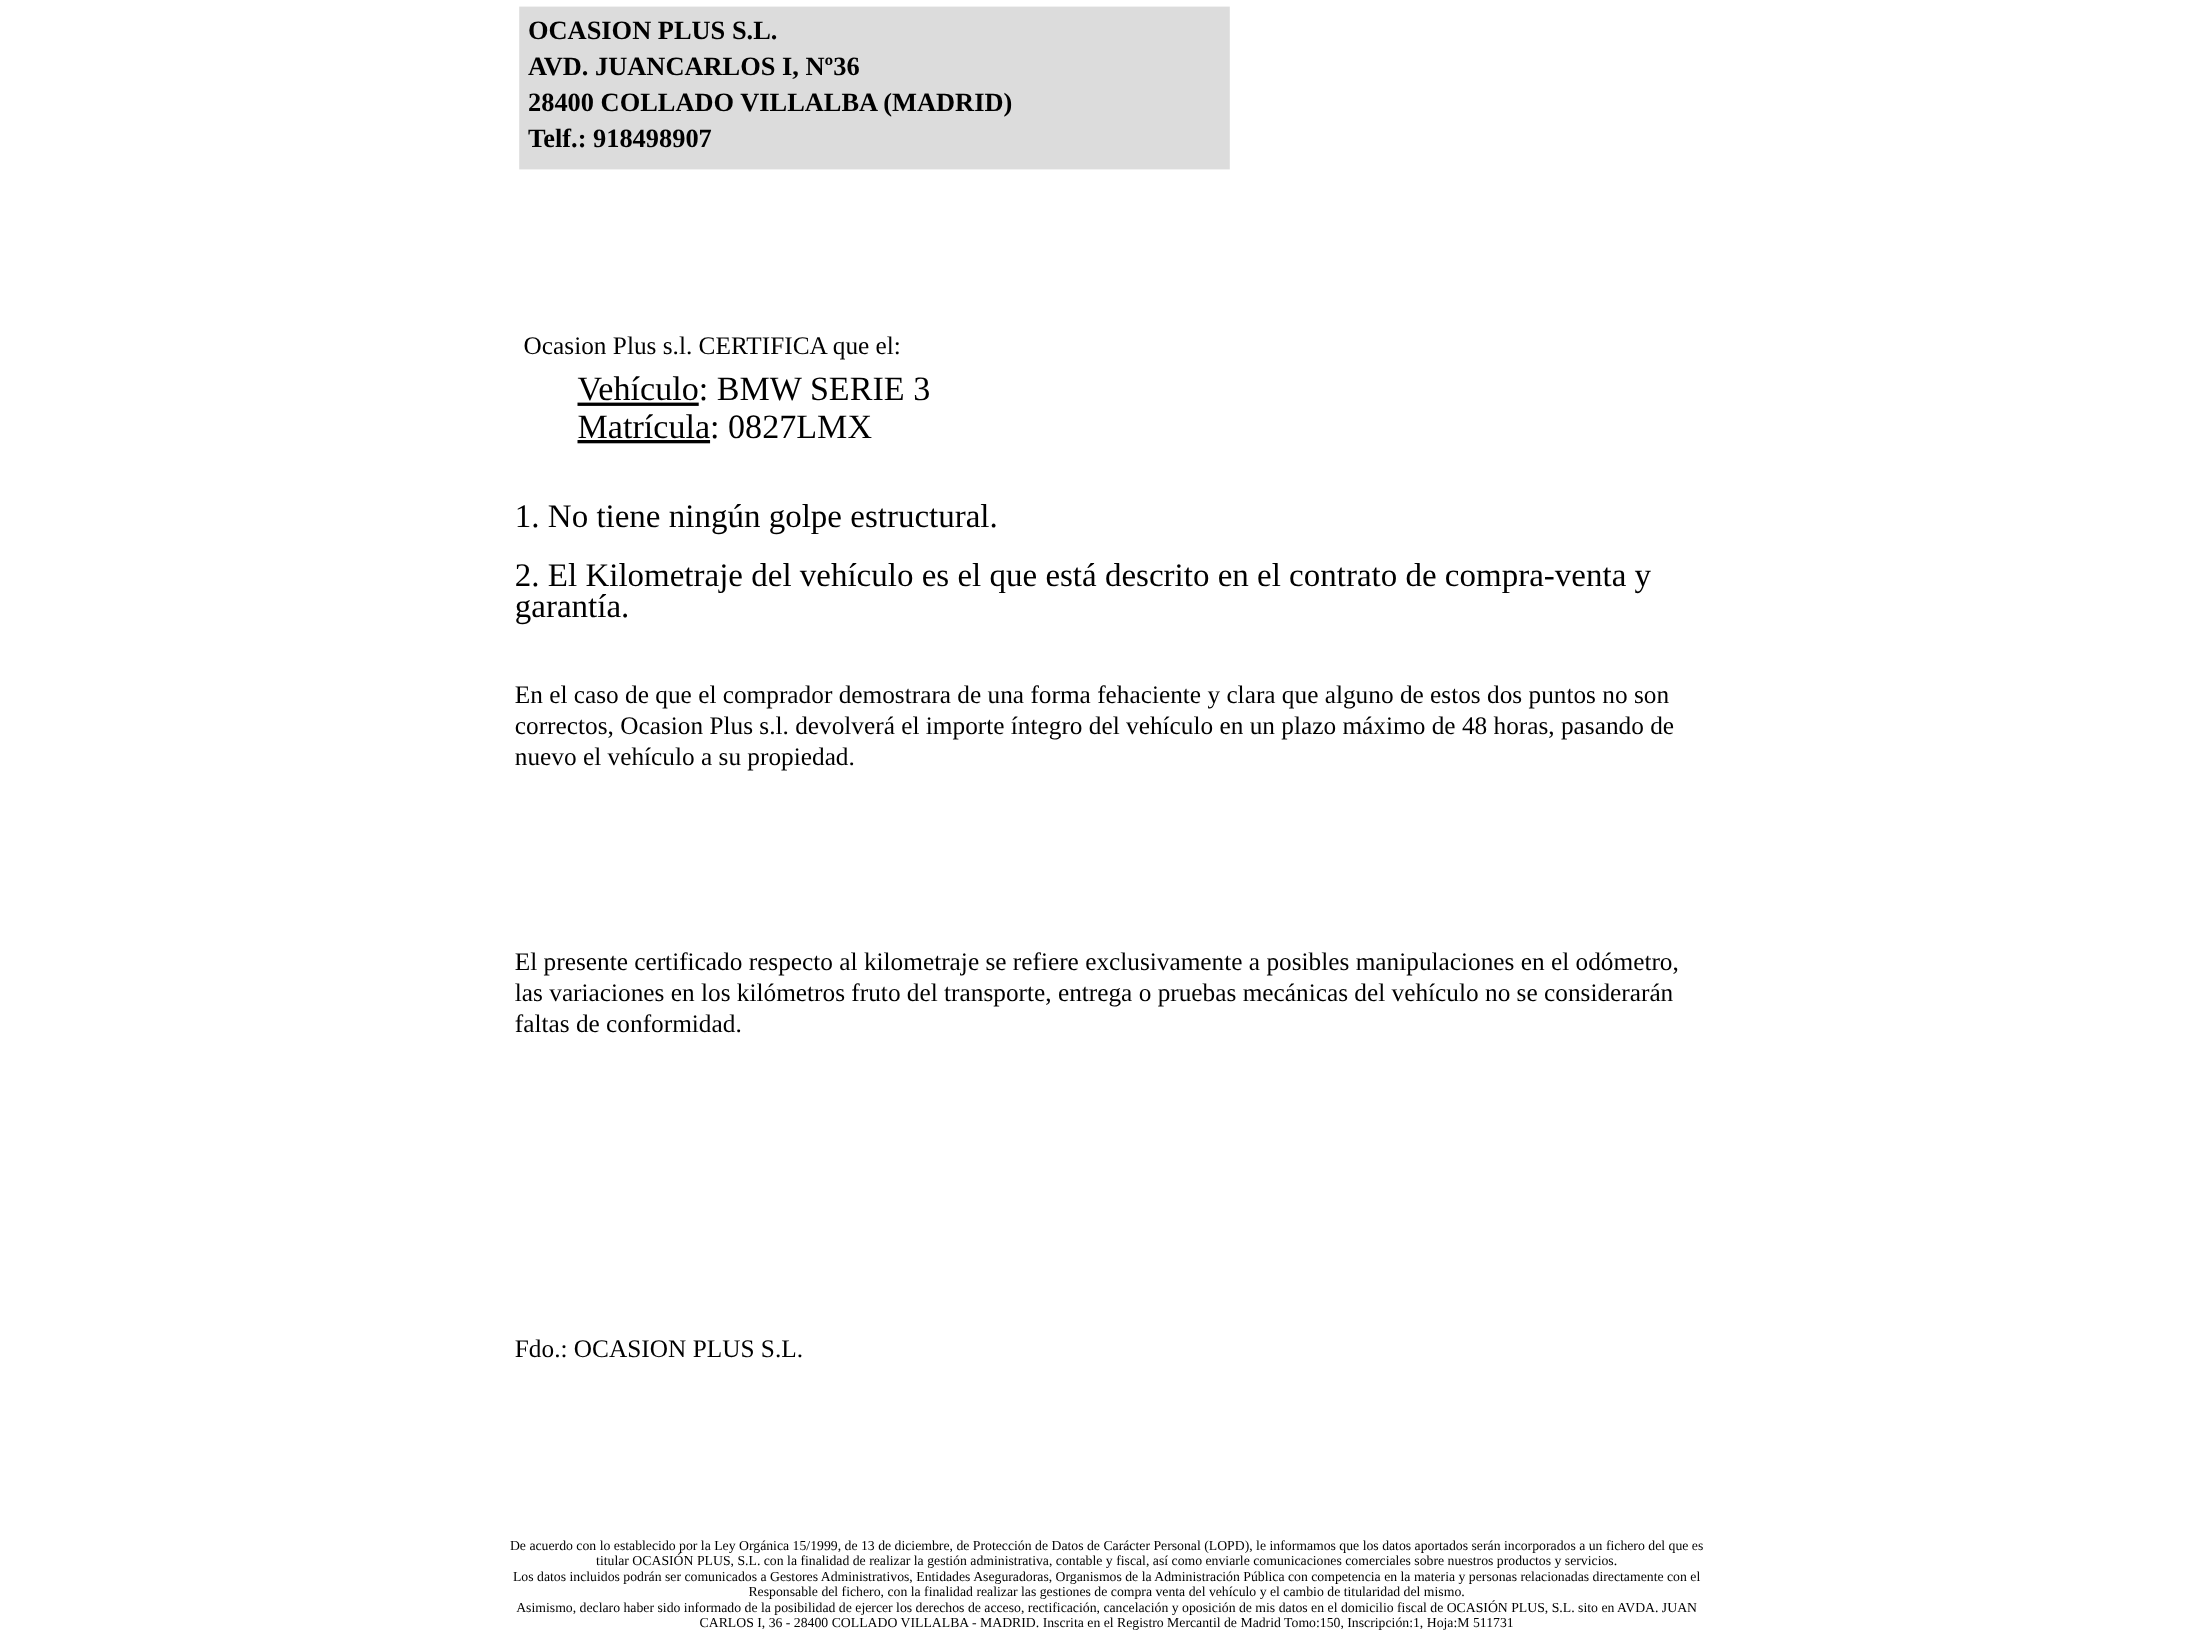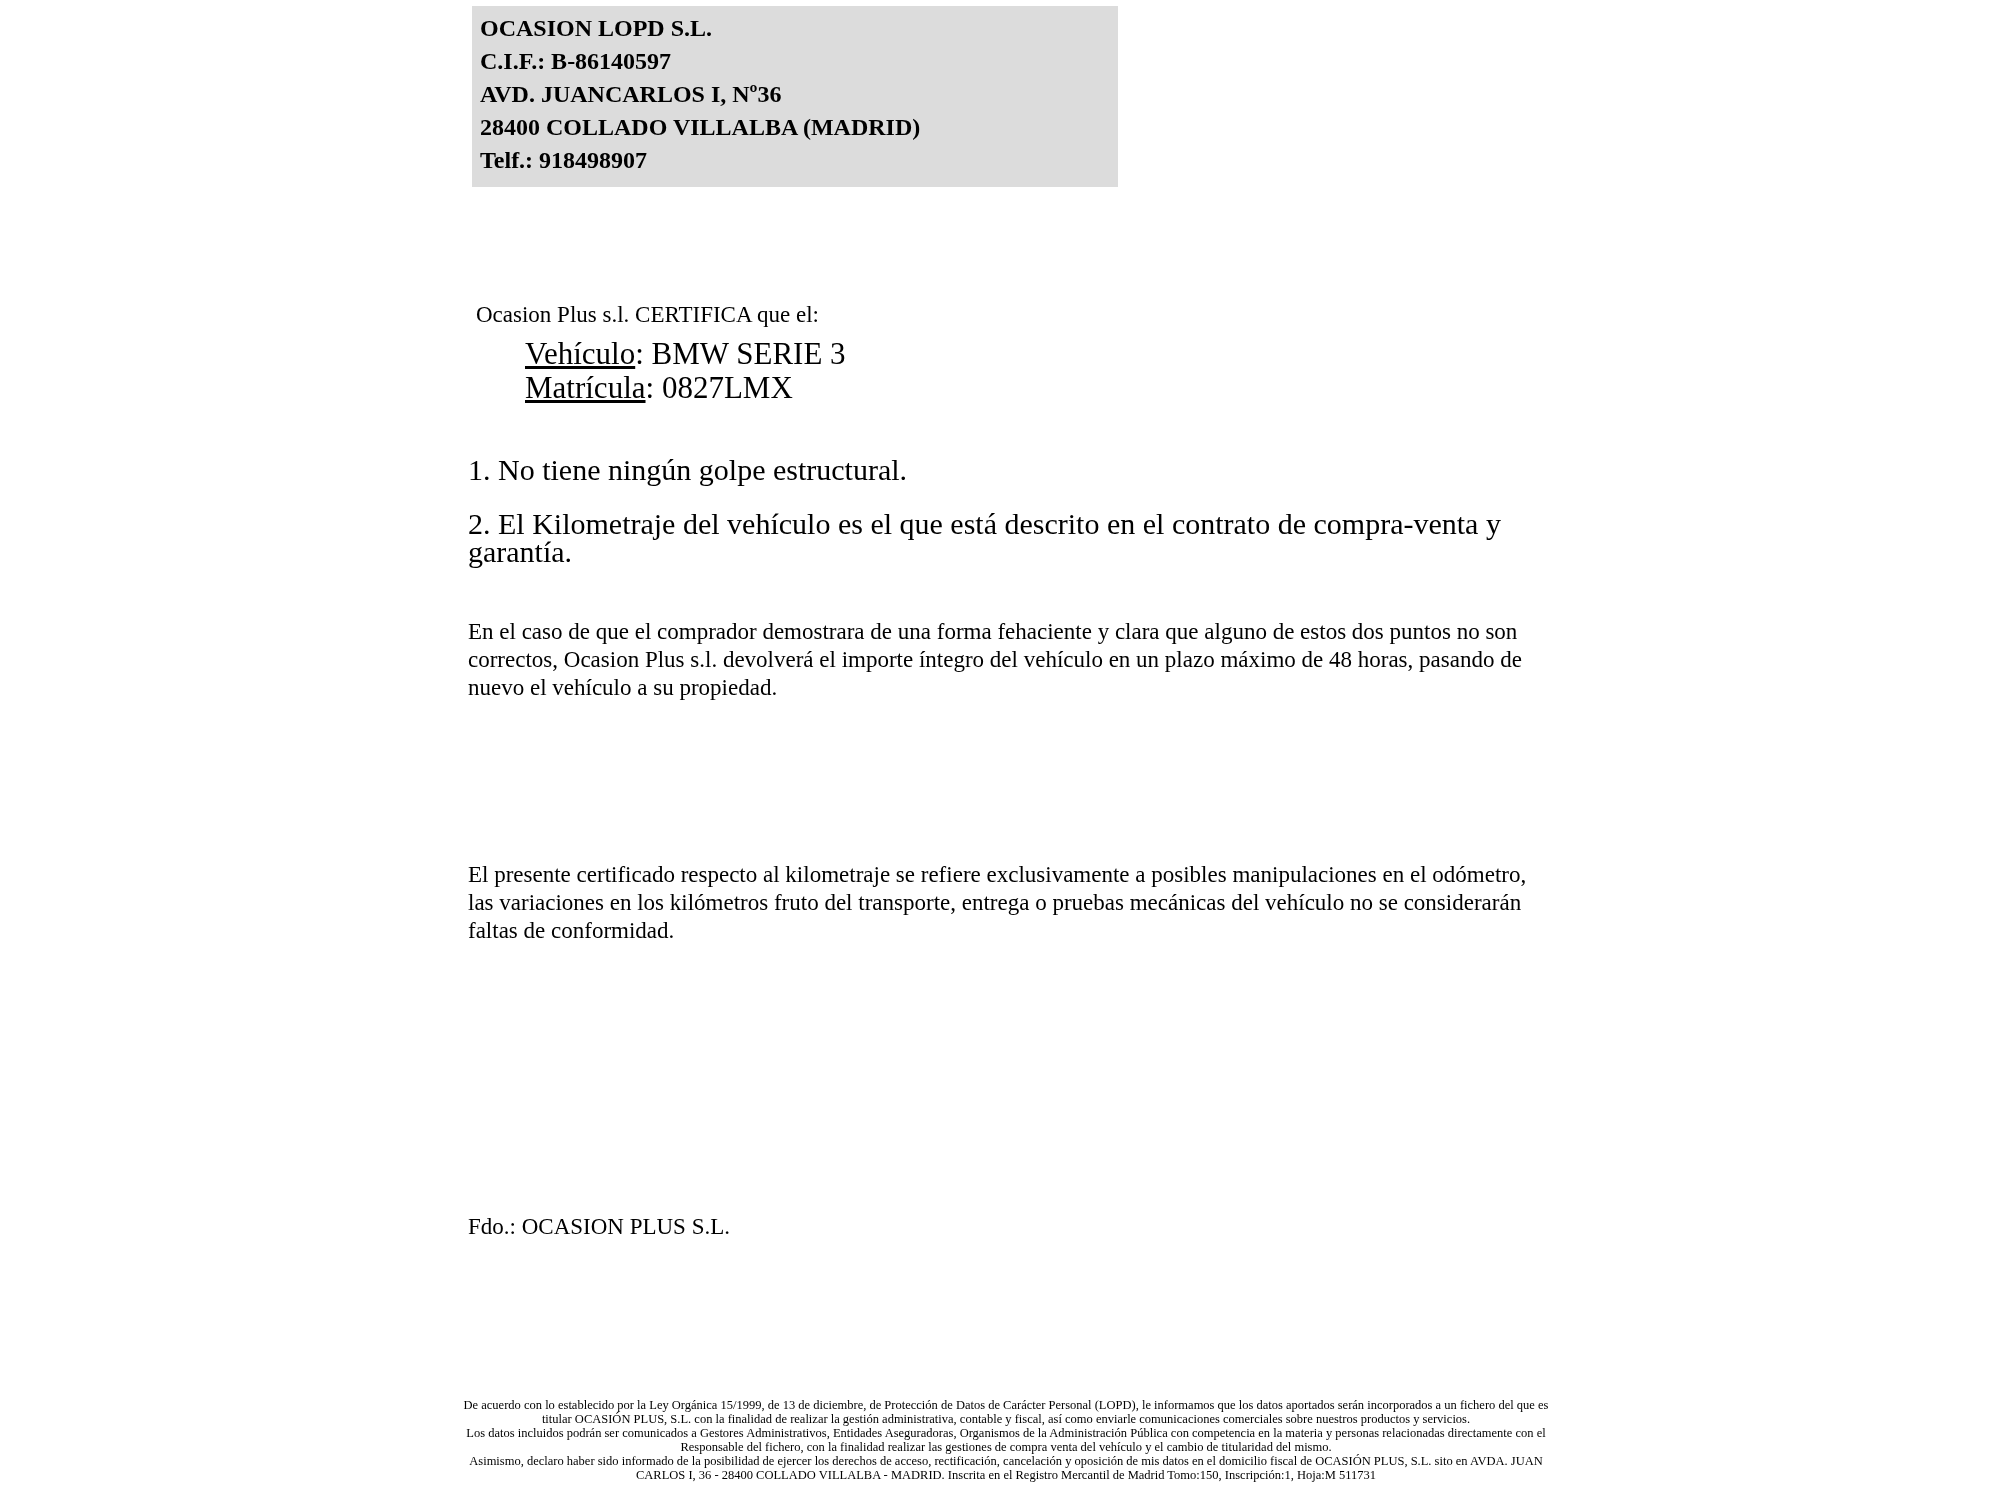--- a/index.html
+++ b/index.html
@@ -99,22 +99,21 @@
   .legal p {
     margin: 0;
   }
 </style>
 </head>
 <body>
 
 <div class="page">
 
   <div class="header-box">
-    <div class="hline">OCASION LOPD S.L.</div>
-    <div class="hline">C.I.F.: B-86140597</div>
+    <div class="hline">OCASION PLUS S.L.</div>
     <div class="hline">AVD. JUANCARLOS I, Nº36</div>
     <div class="hline">28400 COLLADO VILLALBA (MADRID)</div>
     <div class="hline">Telf.: 918498907</div>
   </div>
 
 
   <div class="cert-intro">Ocasion Plus s.l. CERTIFICA que el:</div>
 
   <div class="cert-row row-vehicle">
     <span class="label-underline">Vehículo</span><span>: BMW SERIE 3</span>

